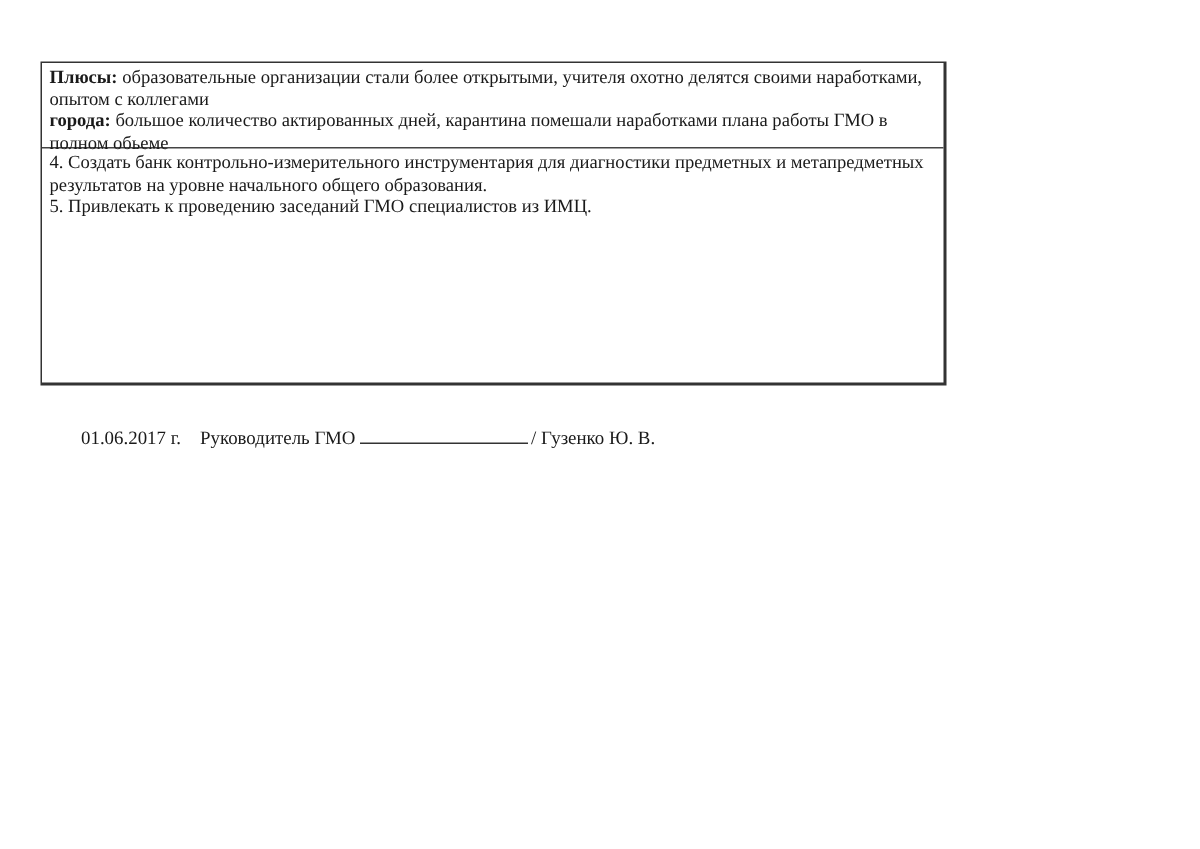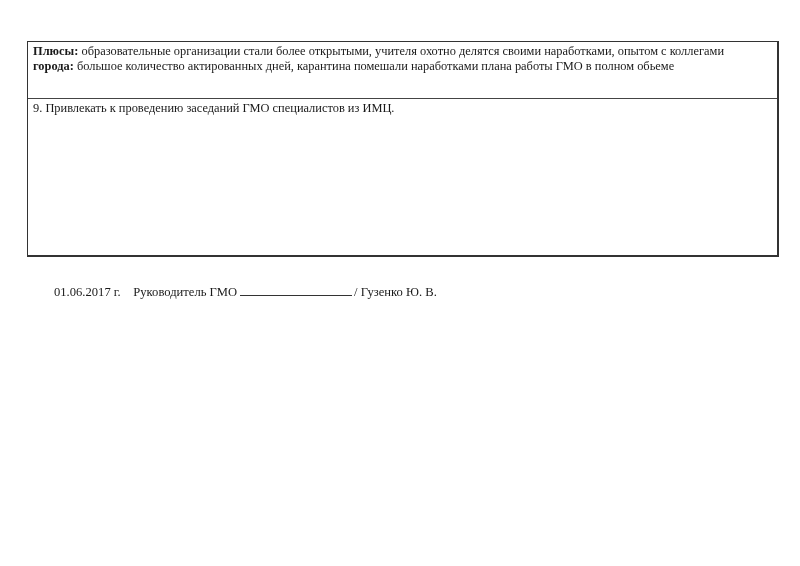--- a/index.html
+++ b/index.html
@@ -1,33 +1,34 @@
 <!DOCTYPE html>
 <html><head>
 <meta charset="utf-8">
 <style>
   html, body { margin:0; padding:0; }
   body { width:800px; height:566px; background:#ffffff; position:relative; overflow:hidden;
          font-family:"Liberation Serif", "DejaVu Serif", serif; color:#1a1a1a; }
-  .table { position:absolute; left:27px; top:41px; width:752px; border:1.5px solid #333; border-right-width:2px; border-bottom-width:2px; box-sizing:border-box; }
+  .table { position:absolute; left:27px; top:41px; width:604px; border:1.5px solid #333; border-right-width:2px; border-bottom-width:2px; box-sizing:border-box; }
   .cell { padding:2px 5px 3px 5px; font-size:12.4px; line-height:14.6px; box-sizing:border-box; }
   .cell1 { height:57px; border-bottom:1px solid #444; }
   .cell2 { height:156px; }
   .b { font-weight:bold; }
   .line { display:block; }
   .footer { position:absolute; left:54px; top:284px; font-size:12.6px; white-space:pre;text-align:center; }
   .footer span { display:inline-block; }
   .sig { display:inline-block; width:112px; border-bottom:1px solid #333; height:11px; vertical-align:baseline; margin:0 2px 0 3px; }
 </style>
 </head>
 <body>
 
 <div class="table">
   <div class="cell cell1">
     <span><span class="b">Плюсы:</span><span> образовательные организации стали более открытыми, учителя охотно делятся своими наработками, опытом с коллегами</span></span><br>
     <span><span class="b">города:</span><span> большое количество актированных дней, карантина помешали наработками плана работы ГМО в полном обьеме</span></span>
   </div>
   <div class="cell cell2">
-    <span class="line">9. Привлекать к проведению заседаний ГМО специалистов из ИМЦ.</span>
+    <span class="line">4. Создать банк контрольно-измерительного инструментария для диагностики предметных и метапредметных результатов на уровне начального общего образования.</span>
+    <span class="line">5. Привлекать к проведению заседаний ГМО специалистов из ИМЦ.</span>
   </div>
 </div>
 
 <div class="footer"><span>01.06.2017 г.</span>    <span>Руководитель ГМО</span><span class="sig"></span><span>/</span> <span>Гузенко Ю. В.</span></div>
 
 </body></html>

